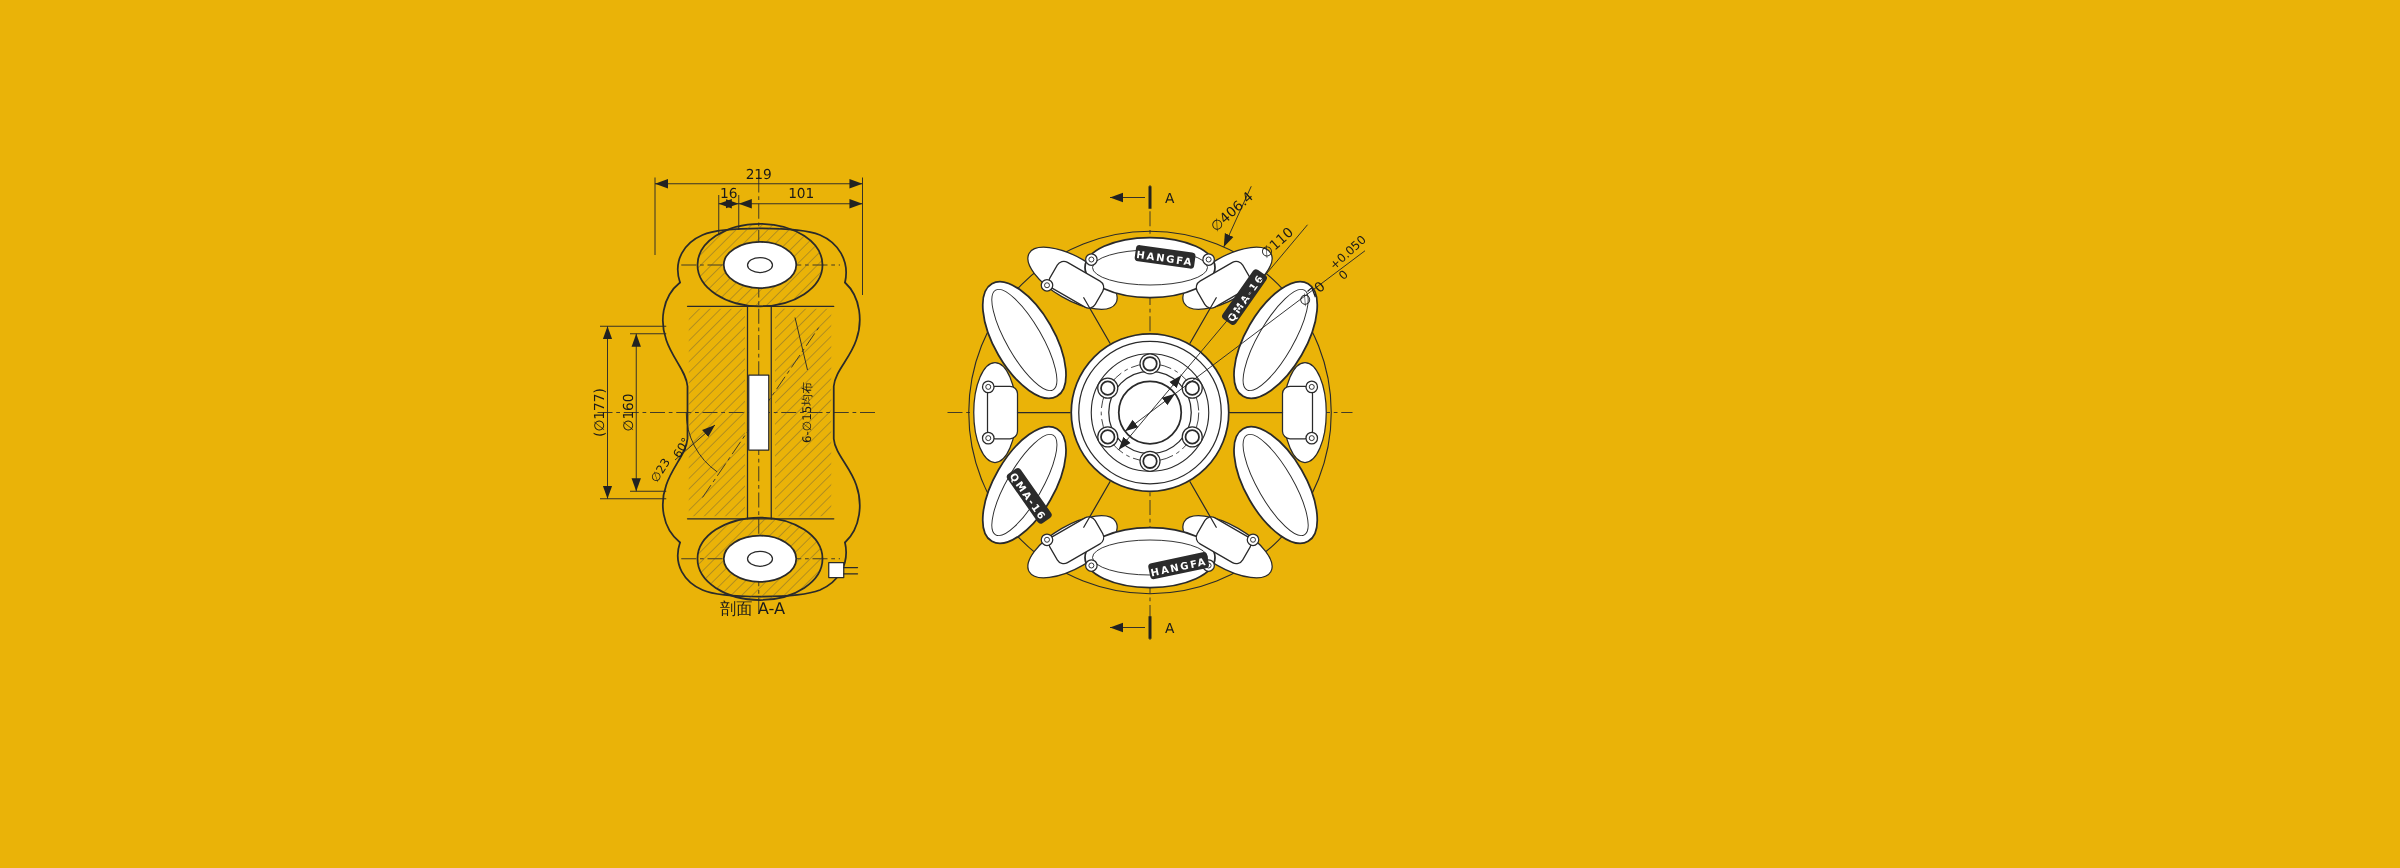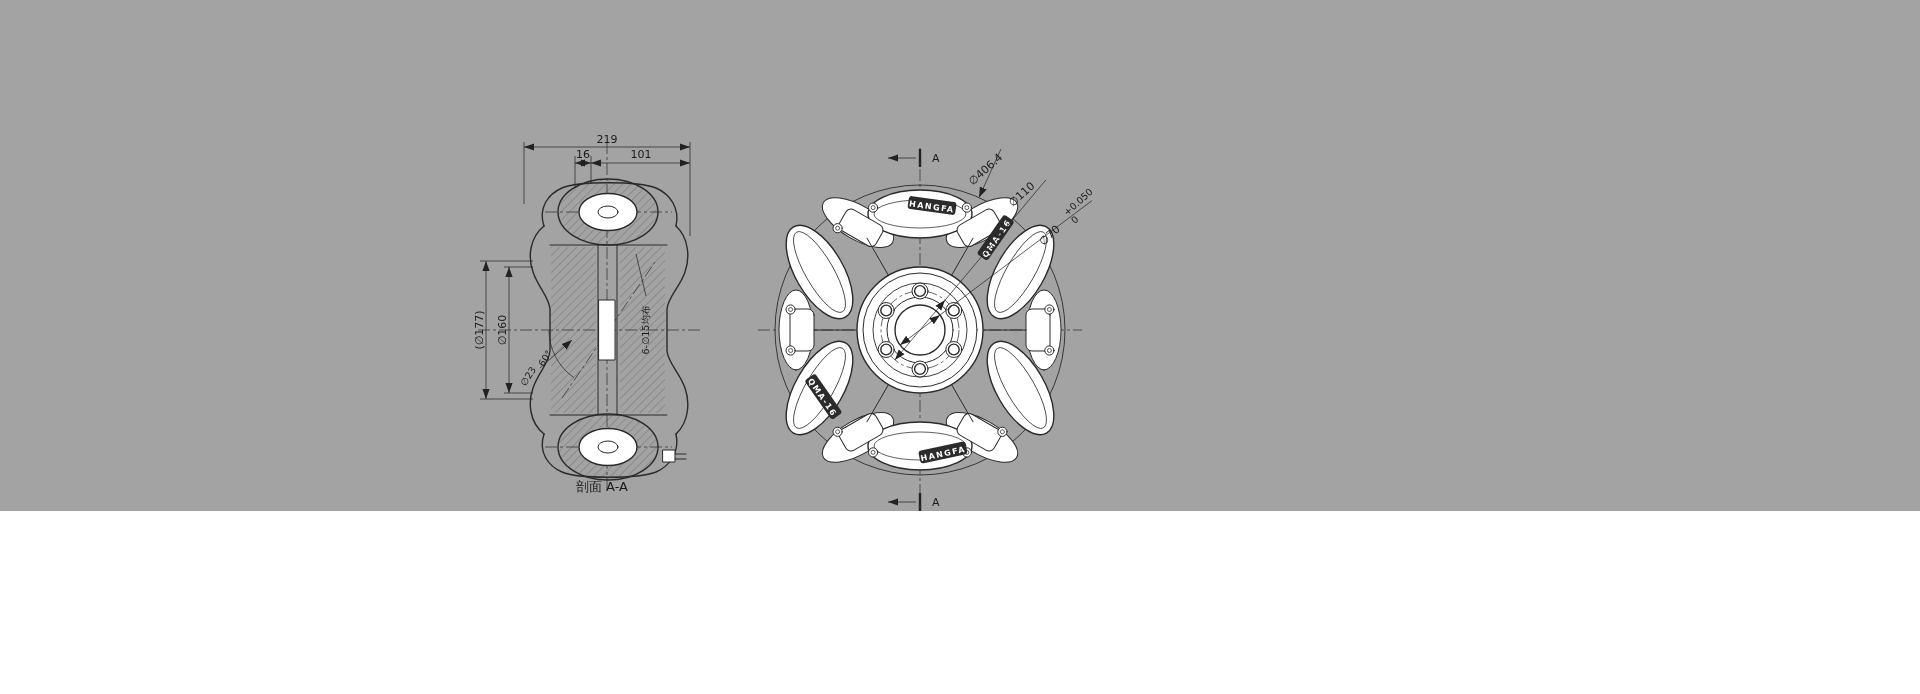--- a/index.html
+++ b/index.html
@@ -1,16 +1,16 @@
 <!DOCTYPE html>
 <html><head>
 <meta charset="utf-8">
 <style>
   html,body{margin:0;padding:0;background:#ffffff;}
-  .stage{position:relative;width:1920px;height:511px;background:#a3a3a3;overflow:hidden;
+  .stage{position:relative;width:1920px;height:694px;background:#eab308;overflow:hidden;
          font-family:"DejaVu Sans","Liberation Sans",sans-serif;}
   svg{display:block;}
   .ol  {stroke:#2a2a2a;stroke-width:1.4;stroke-linecap:round;stroke-linejoin:round;}
   .ol2 {stroke:#2a2a2a;stroke-width:1.0;stroke-linecap:round;stroke-linejoin:round;}
   .thin{stroke:#2a2a2a;stroke-width:0.75;}
   .thin2{stroke:#2a2a2a;stroke-width:0.9;}
   .cl  {stroke:#2a2a2a;stroke-width:0.7;stroke-dasharray:12 3 3 3;}
   .fn{fill:none;}
   .fw{fill:#ffffff;}
   .dim   {font:11px "DejaVu Sans","Liberation Sans",sans-serif;fill:#1a1a1a;}

